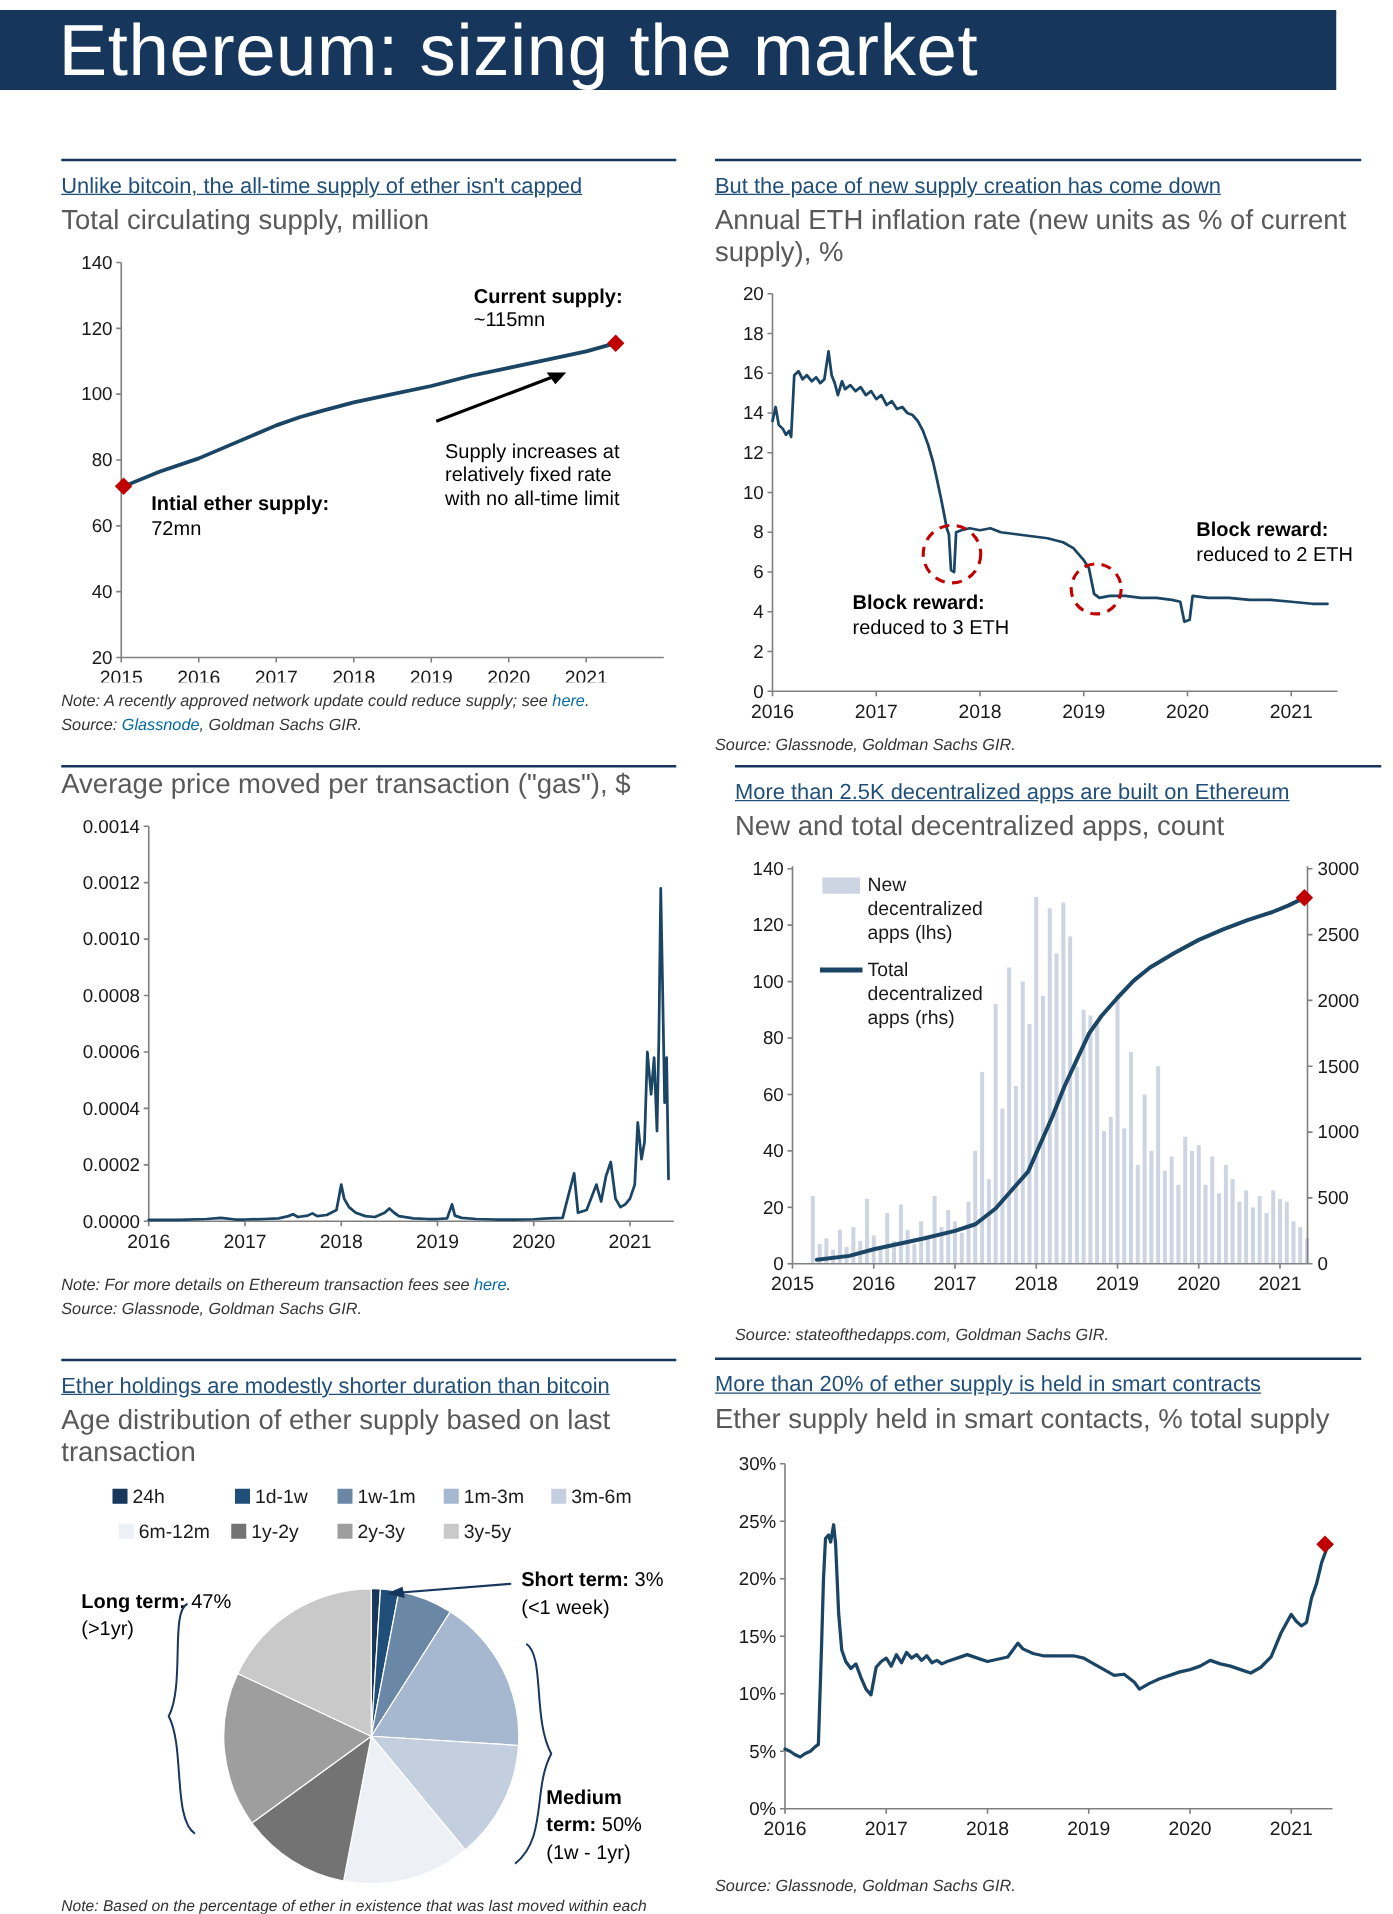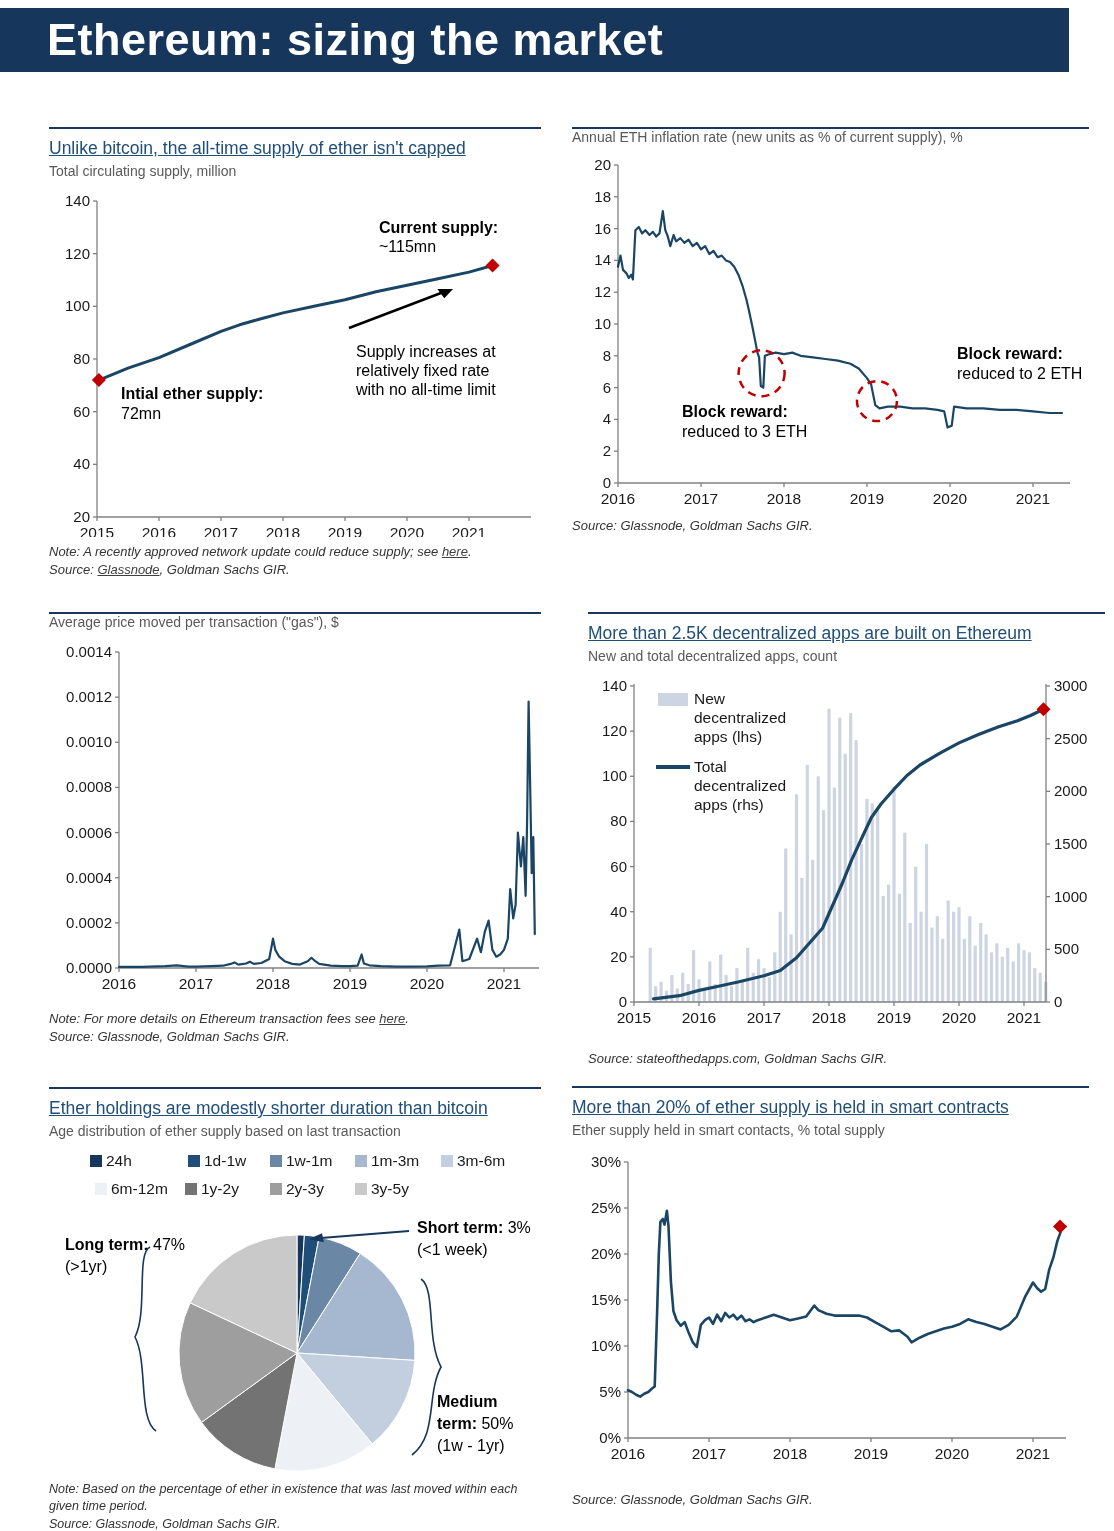--- a/index.html
+++ b/index.html
@@ -1,26 +1,26 @@
 <!DOCTYPE html>
 <html><head>
 <meta charset="utf-8">
 <style>
   html,body{margin:0;padding:0;background:#ffffff;}
   body{width:1114px;height:1531px;position:relative;overflow:hidden;
        font-family:"Liberation Sans",sans-serif;}
   .header{position:absolute;left:0;top:8px;width:1069px;height:64px;background:#16365c;
           display:flex;align-items:center;}
-  .header h1{color:#ffffff;font-size:45px;font-weight:700;margin:0 0 0 47px;letter-spacing:.5px;}
+  .header h1{color:#ffffff;font-size:58px;font-weight:400;margin:0 0 0 47px;letter-spacing:.5px;}
   .panel{position:absolute;}
   .rule{height:2px;background:#17375d;width:100%;}
   .ptitle{color:#1f4e79;font-size:17.5px;font-weight:400;margin:9px 0 4px 0;line-height:1.2;text-decoration:underline;}
-  .psub{color:#595959;font-size:14px;margin:0 0 7px 0;line-height:1.2;}
+  .psub{color:#595959;font-size:22px;margin:0 0 7px 0;line-height:1.2;}
   .note{font-style:italic;color:#333333;font-size:13px;line-height:1.4;margin:6px 0 0 0;}
-  .note a{color:#404040;text-decoration:underline;cursor:pointer;}
+  .note a{color:#0369a1;cursor:pointer;}
   svg text{font-family:"Liberation Sans",sans-serif;}
   svg{display:block;}
 </style>
 </head>
 <body>
 
 <div class="header">
   <h1>Ethereum: sizing the market</h1>
 </div>
 
@@ -75,20 +75,21 @@
       <text x="307" y="208" font-size="16" fill="#000" text-anchor="start" font-weight="normal">with no all-time limit</text>
     </svg>
   <p class="note">
     <span>Note: A recently approved network update could reduce supply; see </span><a>here</a><span>.</span><br>
     <span>Source: </span><a>Glassnode</a><span>, Goldman Sachs GIR.</span>
   </p>
 </section>
 
 <section class="panel" style="left:572px;top:127px;width:517px">
   <div class="rule"></div>
+  <h2 class="ptitle">But the pace of new supply creation has come down</h2>
   <div class="psub">Annual ETH inflation rate (new units as % of current supply), %</div>
   <svg id="c1" width="517" height="352">
       <g>
         <path d="M46 12V330" stroke="#808080" stroke-width="1.3" fill="none"></path>
         <path d="M42 330H46" stroke="#808080" stroke-width="1.3"></path>
         <text x="39" y="335" font-size="15" fill="#1a1a1a" text-anchor="end" font-weight="normal">0</text>
         <path d="M42 298.2H46" stroke="#808080" stroke-width="1.3"></path>
         <text x="39" y="303.2" font-size="15" fill="#1a1a1a" text-anchor="end" font-weight="normal">2</text>
         <path d="M42 266.4H46" stroke="#808080" stroke-width="1.3"></path>
         <text x="39" y="271.4" font-size="15" fill="#1a1a1a" text-anchor="end" font-weight="normal">4</text>

